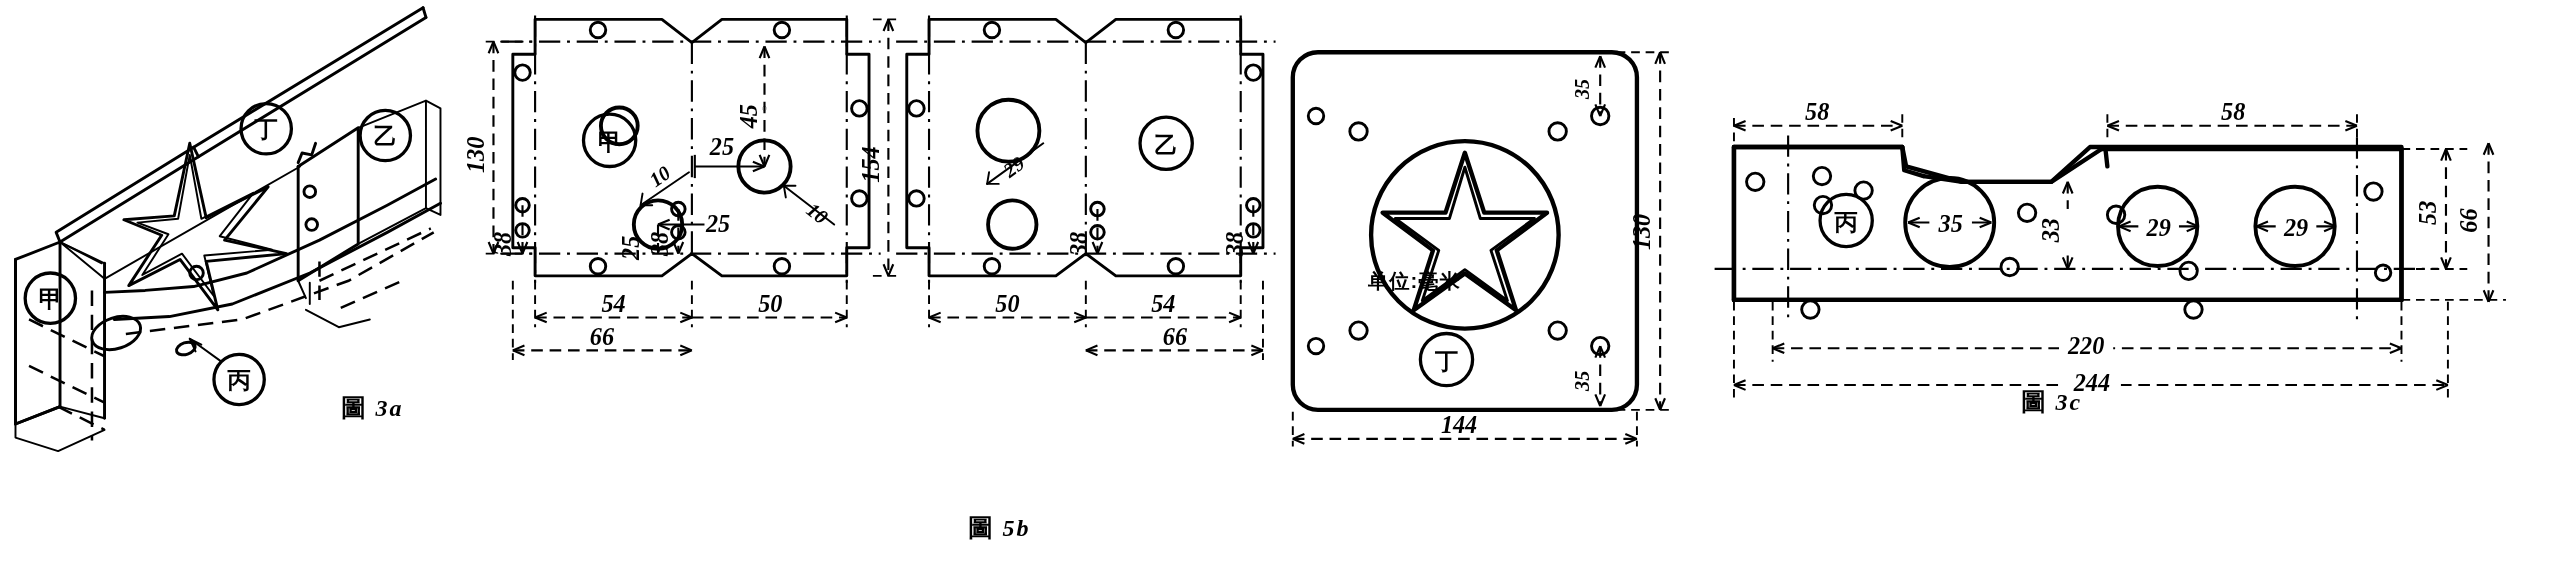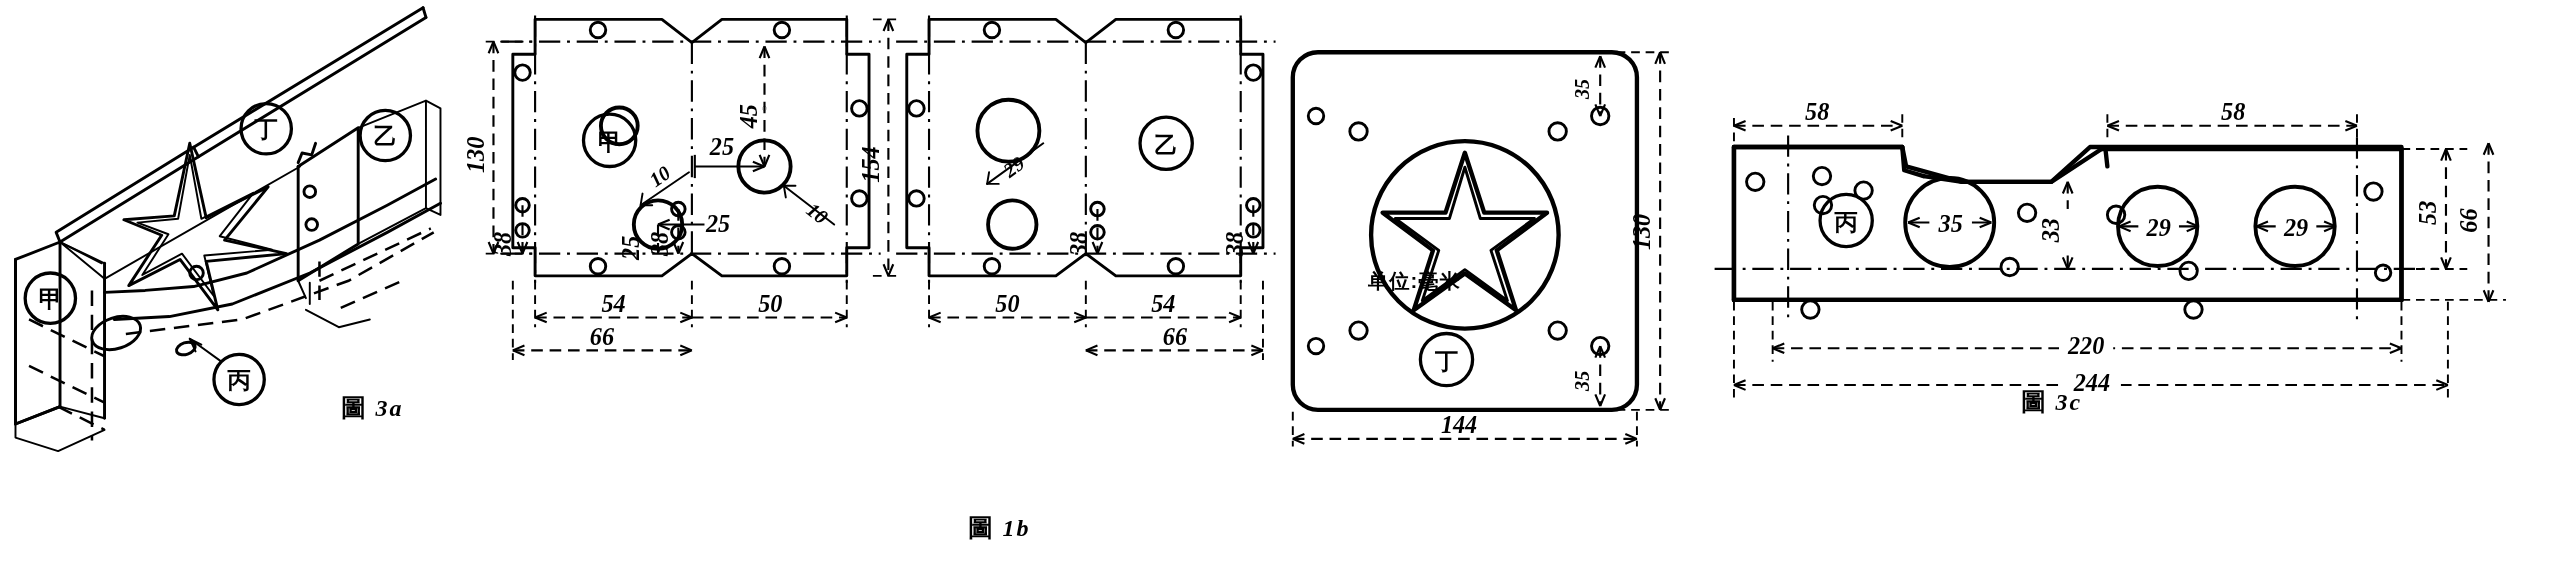--- a/index.html
+++ b/index.html
@@ -402,21 +402,21 @@
         <path class="dimsolid" d="M16,424 L28,419 M16,424 L28,429"></path>
         <path class="dimsolid" d="M372,424 L360,419 M372,424 L360,429"></path>
         <text class="txt" x="188" y="418" text-anchor="middle">144</text>
       </g>
     </svg>
   </div>
 
   <div class="unitnote" style="left:1368px;top:267px;">单位:毫米</div>
 
   <div class="caption" style="left:968px;top:511px;">
-    <span>圖</span><span class="num">1b</span>
+    <span>圖</span><span class="num">5b</span>
   </div>
 
   <div class="fig" style="left:1703px;top:29px;width:861px;height:387px;">
     <svg width="861" height="387" viewBox="0 0 890 400">
 
       <path class="ln-hvy" d="M32,122 L206,122 L210,142 L268,158
                L360,158 L400,122 L560,122 L722,122
                L722,158
                L722,250
                L722,280 L32,280 Z"></path>

